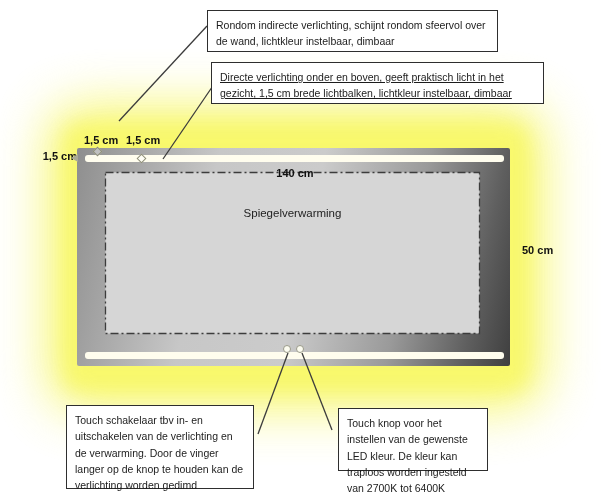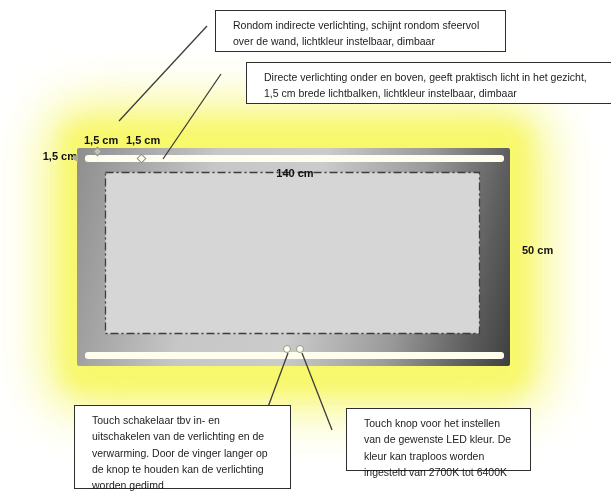--- a/index.html
+++ b/index.html
@@ -36,26 +36,26 @@
   .meas-t2{left:126px;top:134px;}
   
   .marker-diamond{position:absolute;width:5px;height:5px;border:1px solid #8f8f78;background:rgba(255,255,255,.4);transform:rotate(45deg);}
   .md1{left:94px;top:148px;}
   .md2{left:138px;top:155px;}
   .marker-arrow{position:absolute;left:71px;top:154px;width:0;height:0;
     border-top:4px solid transparent;border-bottom:4px solid transparent;border-right:7px solid #a9a996;}
   
   .note{
     position:absolute;background:#ffffff;border:1.5px solid #2e2e2e;
-    font-size:10.5px;line-height:1.55;color:#1c1c1c;padding:6px 17px;box-sizing:border-box;margin-left:8px;
+    font-size:10.5px;line-height:1.55;color:#1c1c1c;padding:6px 8px;box-sizing:border-box;
   }
   .note-indirect{left:207px;top:10px;width:291px;height:42px;}
-  .note-direct{left:238px;top:62px;width:367px;height:42px;}
-  .note-switch{left:66px;top:405px;width:217px;height:84px;}
-  .note-color{left:338px;top:408px;width:185px;height:63px;}
+  .note-direct{left:211px;top:62px;width:333px;height:42px;text-decoration:underline;}
+  .note-switch{left:66px;top:405px;width:188px;height:84px;}
+  .note-color{left:338px;top:408px;width:150px;height:63px;}
 </style>
 </head>
 <body>
 
 <div class="canvas">
 
   <div class="glow glow-outer"></div>
   <div class="glow glow-inner"></div>
 
   <div class="mirror">
@@ -64,20 +64,21 @@
   </div>
 
   <svg class="overlay" width="611" height="500" viewBox="0 0 611 500">
     <rect x="105.5" y="172.5" width="374" height="161" fill="#d6d6d6" stroke="#3c3c3c" stroke-width="1.3" stroke-dasharray="8 3 2 3"></rect>
     <line x1="207" y1="26" x2="119" y2="121" stroke="#3c3c3c" stroke-width="1.3"></line>
     <line x1="221" y1="74" x2="163" y2="159" stroke="#3c3c3c" stroke-width="1.3"></line>
     <line x1="288" y1="353" x2="258" y2="434" stroke="#3c3c3c" stroke-width="1.3"></line>
     <line x1="302" y1="353" x2="332" y2="430" stroke="#3c3c3c" stroke-width="1.3"></line>
   </svg>
 
+  <div class="mirror-label">Spiegelverwarming</div>
 
   <div class="touch-dot dot-switch"></div>
   <div class="touch-dot dot-color"></div>
 
   <div class="meas meas-width">140 cm</div>
   <div class="meas meas-height">50 cm</div>
   <div class="meas meas-left">1,5 cm</div>
   <div class="meas meas-t1">1,5 cm</div>
   <div class="meas meas-t2">1,5 cm</div>
 

